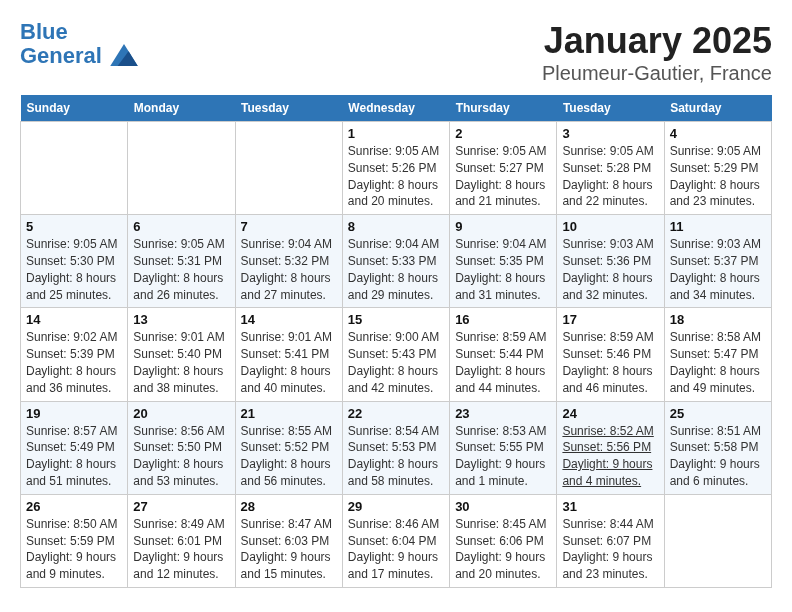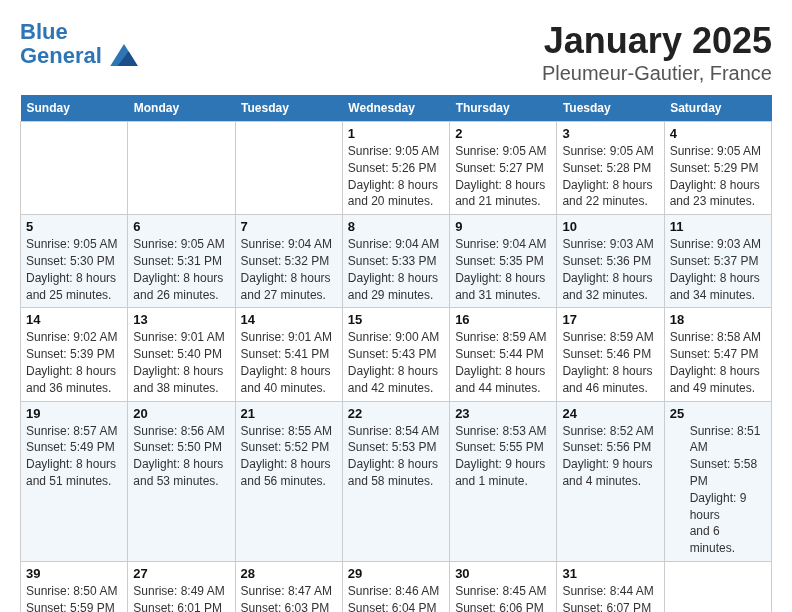--- a/index.html
+++ b/index.html
@@ -292,36 +292,36 @@
         </td>
         <td>
           <div class="day-num">23</div>
           <div class="day-info" style="white-space: pre-line;">Sunrise: 8:53 AM
 Sunset: 5:55 PM
 Daylight: 9 hours
 and 1 minute.</div>
         </td>
         <td>
           <div class="day-num">24</div>
-          <div class="day-info" style="white-space: pre-line;">Sunrise: 8:52 AM
+          <div class="day-info" style="white-space: pre-line; text-decoration: underline;">Sunrise: 8:52 AM
 Sunset: 5:56 PM
 Daylight: 9 hours
 and 4 minutes.</div>
         </td>
         <td>
           <div class="day-num">25</div>
-          <div class="day-info" style="white-space: pre-line; margin-left: 20px;">Sunrise: 8:51 AM
+          <div class="day-info" style="white-space: pre-line;">Sunrise: 8:51 AM
 Sunset: 5:58 PM
 Daylight: 9 hours
 and 6 minutes.</div>
         </td>
       </tr>
       <tr>
         <td>
-          <div class="day-num">39</div>
+          <div class="day-num">26</div>
           <div class="day-info" style="white-space: pre-line;">Sunrise: 8:50 AM
 Sunset: 5:59 PM
 Daylight: 9 hours
 and 9 minutes.</div>
         </td>
         <td>
           <div class="day-num">27</div>
           <div class="day-info" style="white-space: pre-line;">Sunrise: 8:49 AM
 Sunset: 6:01 PM
 Daylight: 9 hours

